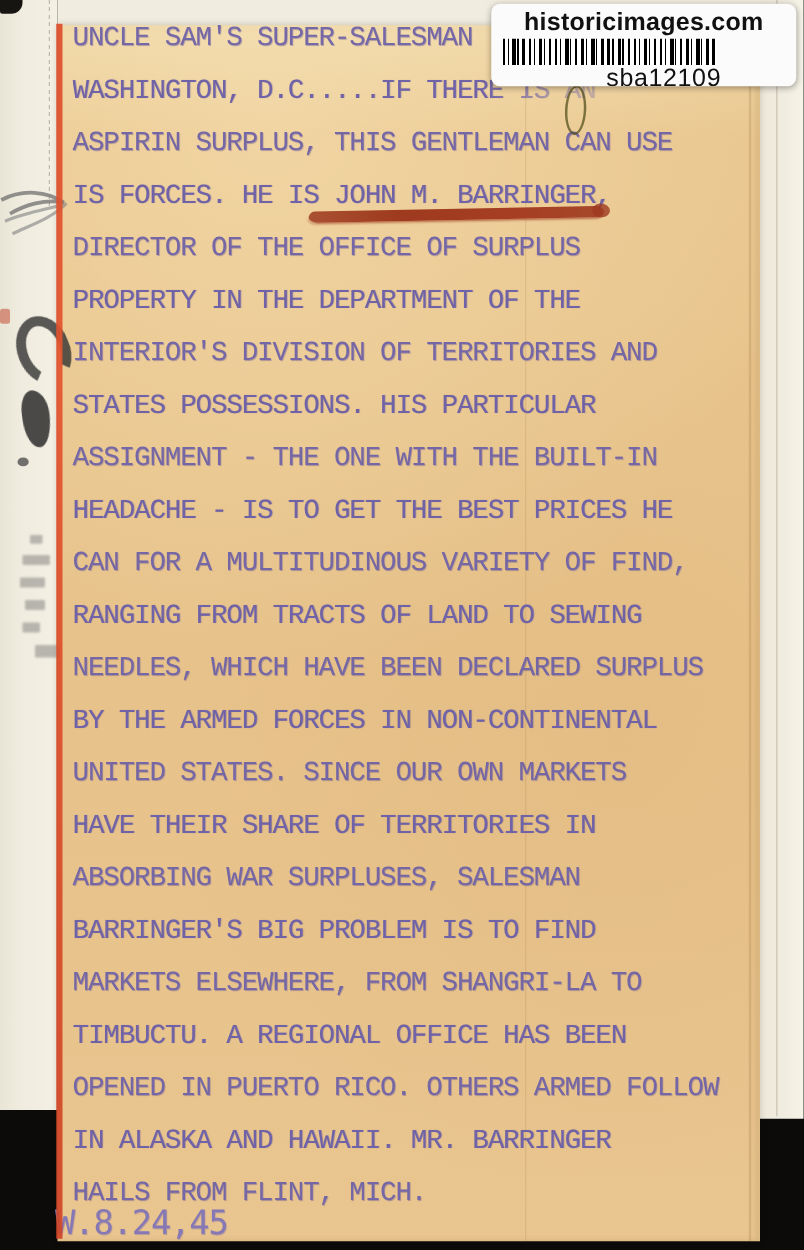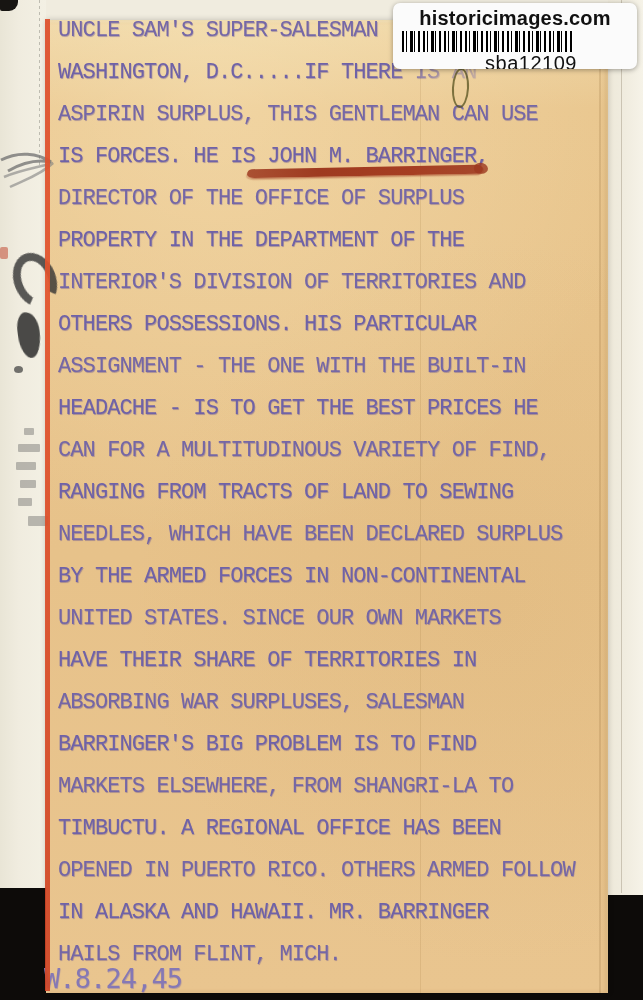--- a/index.html
+++ b/index.html
@@ -168,21 +168,21 @@
 
 <div class="paper">
   <div class="caption" id="caption-lines">
       <div class="cap-line">UNCLE SAM'S SUPER-SALESMAN</div>
       <div class="cap-line fade-tail">WASHINGTON, D.C.....IF THERE IS AN</div>
       <div class="cap-line">ASPIRIN SURPLUS, THIS GENTLEMAN CAN USE</div>
       <div class="cap-line">IS FORCES. HE IS JOHN M. BARRINGER,</div>
       <div class="cap-line">DIRECTOR OF THE OFFICE OF SURPLUS</div>
       <div class="cap-line">PROPERTY IN THE DEPARTMENT OF THE</div>
       <div class="cap-line">INTERIOR'S DIVISION OF TERRITORIES AND</div>
-      <div class="cap-line">OTHERS POSSESSIONS. HIS PARTICULAR</div>
+      <div class="cap-line">STATES POSSESSIONS. HIS PARTICULAR</div>
       <div class="cap-line">ASSIGNMENT - THE ONE WITH THE BUILT-IN</div>
       <div class="cap-line">HEADACHE - IS TO GET THE BEST PRICES HE</div>
       <div class="cap-line">CAN FOR A MULTITUDINOUS VARIETY OF FIND,</div>
       <div class="cap-line">RANGING FROM TRACTS OF LAND TO SEWING</div>
       <div class="cap-line">NEEDLES, WHICH HAVE BEEN DECLARED SURPLUS</div>
       <div class="cap-line">BY THE ARMED FORCES IN NON-CONTINENTAL</div>
       <div class="cap-line">UNITED STATES. SINCE OUR OWN MARKETS</div>
       <div class="cap-line">HAVE THEIR SHARE OF TERRITORIES IN</div>
       <div class="cap-line">ABSORBING WAR SURPLUSES, SALESMAN</div>
       <div class="cap-line">BARRINGER'S BIG PROBLEM IS TO FIND</div>

